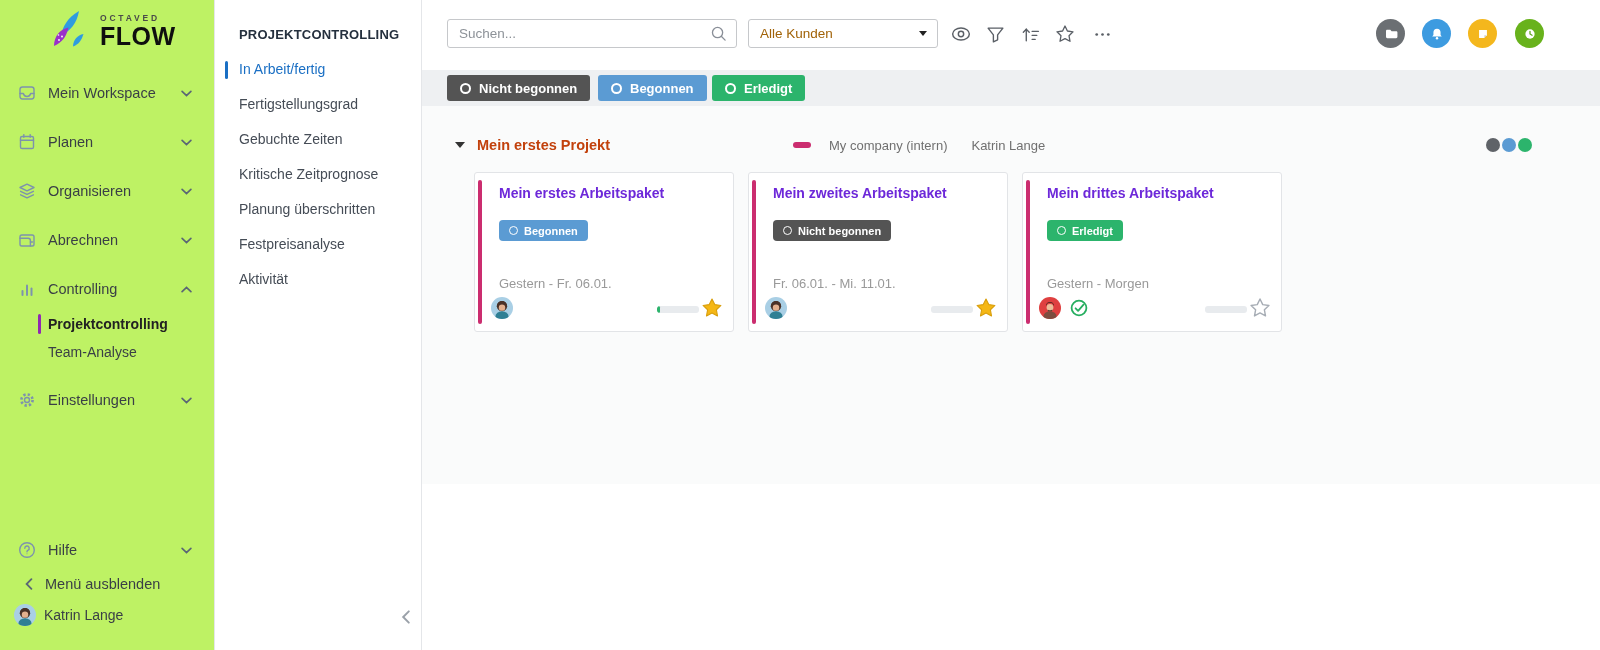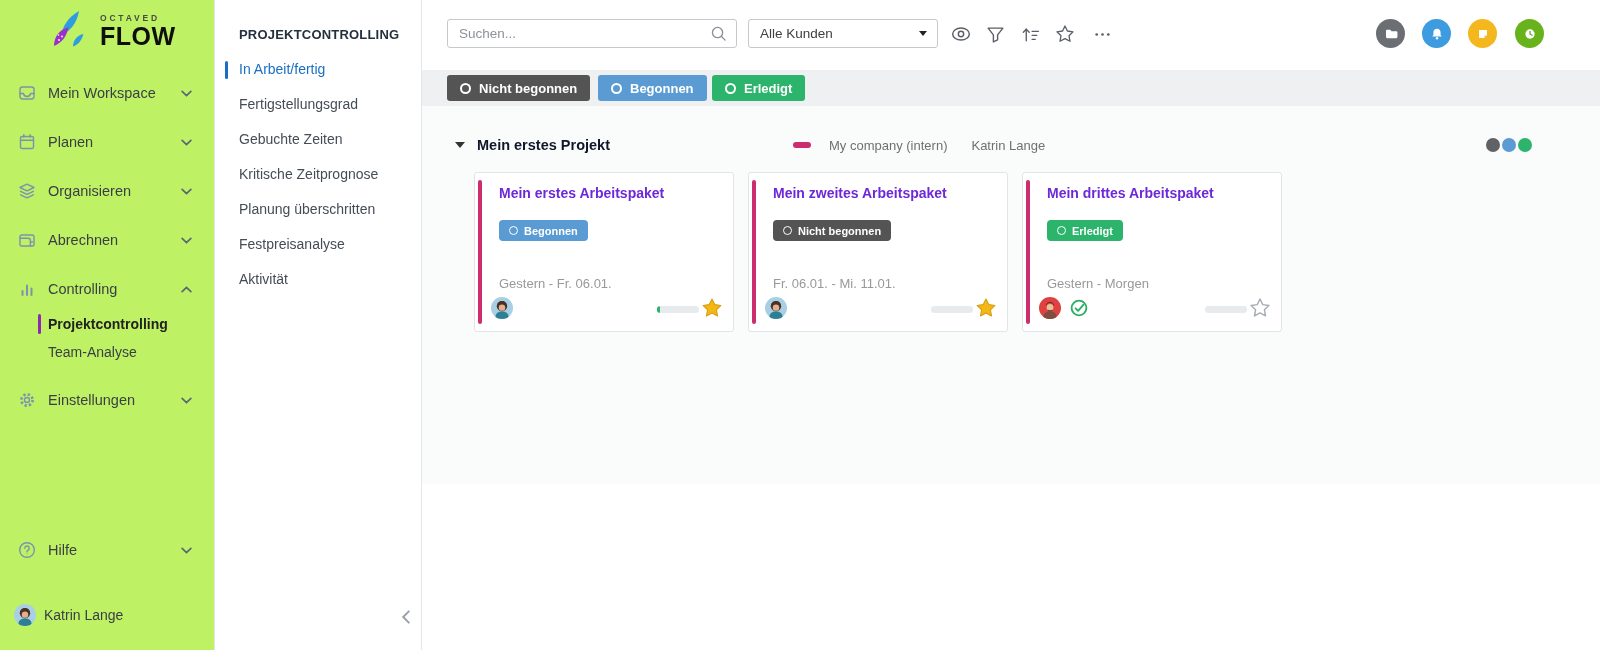--- a/index.html
+++ b/index.html
@@ -34,34 +34,34 @@
   .main { position:absolute; left:422px; top:0; right:0; height:484px; background:#fff; }
   .band { position:absolute; left:0; right:0; top:70px; height:36px; background:#eef0f2; }
   .content-bg { position:absolute; left:0; right:0; top:106px; bottom:0; background:#fafbfb; }
 
   .search-box { position:absolute; left:25px; top:19px; width:290px; height:29px; border:1px solid #c6c8cb; border-radius:3px; background:#fff; display:flex; align-items:center; }
   .search-box input { border:none; outline:none; flex:1; margin-left:11px; font-size:13.5px; font-family:"Liberation Sans",sans-serif; color:#333; background:transparent; }
   .search-box input::placeholder { color:#8d9298; }
   .search-box .sicon { margin-right:9px; color:#8a8f98; flex:0 0 auto; }
 
   .dropdown { position:absolute; left:326px; top:19px; width:190px; height:29px; border:1px solid #c6c8cb; border-radius:3px; background:#fff; display:flex; align-items:center; cursor:pointer; }
-  .dropdown .dlabel { margin-left:11px; font-size:13.5px; color:#404040; flex:1; }
+  .dropdown .dlabel { margin-left:11px; font-size:13.5px; color:#a16207; flex:1; }
   .dropdown .caret { margin-right:10px; width:0; height:0; border-left:4.5px solid transparent; border-right:4.5px solid transparent; border-top:5px solid #222; }
 
   .tool-icon { position:absolute; top:22px; width:24px; height:24px; display:flex; align-items:center; justify-content:center; color:#5a5f66; cursor:pointer; }
 
   .round-btn { position:absolute; top:19px; width:29px; height:29px; border-radius:50%; display:flex; align-items:center; justify-content:center; cursor:pointer; border:none; }
 
   .chip { position:absolute; top:75px; height:26px; border-radius:3px; display:inline-flex; align-items:center; padding:0 13px; color:#fff; font-size:13px; font-weight:600; cursor:pointer; border:none; font-family:"Liberation Sans",sans-serif; }
   .ring { display:inline-block; border:2px solid #fff; border-radius:50%; }
   .chip .ring { width:11px; height:11px; margin-right:8px; }
 
   .proj-row { position:absolute; left:0; right:0; top:130px; height:30px; display:flex; align-items:center; }
   .proj-caret { margin-left:33px; width:0; height:0; border-left:5px solid transparent; border-right:5px solid transparent; border-top:6px solid #333; cursor:pointer; }
-  .proj-name { margin-left:12px; font-size:14.5px; font-weight:700; color:#0f172a; }
+  .proj-name { margin-left:12px; font-size:14.5px; font-weight:700; color:#c2410c; }
   .proj-dash { margin-left:183px; width:18px; height:6px; border-radius:3px; }
   .proj-company { margin-left:18px; font-size:13px; color:#707070; }
   .proj-owner { margin-left:24px; font-size:13px; color:#707070; }
   .dots { margin-left:auto; margin-right:68px; display:flex; align-items:center; gap:2px; }
   .dot { width:14px; height:14px; border-radius:50%; }
 
   .card { position:absolute; top:172px; width:260px; height:160px; background:#fff; border:1px solid #e2e4e7; border-radius:3px; cursor:pointer; }
   .card-accent { position:absolute; left:3px; top:7px; bottom:7px; width:4px; border-radius:2px; }
   .card-title { position:absolute; left:24px; top:12px; font-size:14px; font-weight:700; color:#6d28d9; }
   .badge { position:absolute; left:24px; top:47px; height:21px; border-radius:4px; display:inline-flex; align-items:center; padding:0 10px; color:#fff; font-size:11px; font-weight:700; }
@@ -172,20 +172,26 @@
       <circle cx="9" cy="9" r="7.3" stroke-width="1.4"></circle>
       <path d="M6.8 7.2 a2.2 2.2 0 1 1 3 2.1 c-.6.25-.8.7-.8 1.4" stroke-width="1.4" stroke-linecap="round"></path>
       <circle cx="9" cy="12.8" r="0.5" fill="currentColor" stroke="none"></circle>
     </svg>
     <span class="nlabel">Hilfe</span>
     <svg class="chev" width="11" height="11" viewBox="0 0 10 10" fill="none" stroke="currentColor" stroke-width="1.5" stroke-linecap="round">
         <polyline points="1,3 5,7 9,3"></polyline>
       </svg>
   </div>
 
+  <div class="nav-item" style="top:572px">
+    <svg class="nicon" style="color:#5a6675;margin-left:23px" width="12" height="12" viewBox="0 0 10 10" fill="none" stroke="currentColor" stroke-width="1.5" stroke-linecap="round">
+        <polyline points="7,1 3,5 7,9"></polyline>
+      </svg>
+    <span class="nlabel" style="margin-left:10px">Menü ausblenden</span>
+  </div>
 
   <div class="user-row" style="top:604px">
     <svg class="av" width="22" height="22" viewBox="0 0 24 24">
       <defs>
           <clipPath id="av1">
             <circle cx="12" cy="12" r="12"></circle>
           </clipPath>
         </defs>
       <g clip-path="url(#av1)">
         <rect width="24" height="24" fill="#a9cfe5"></rect>

